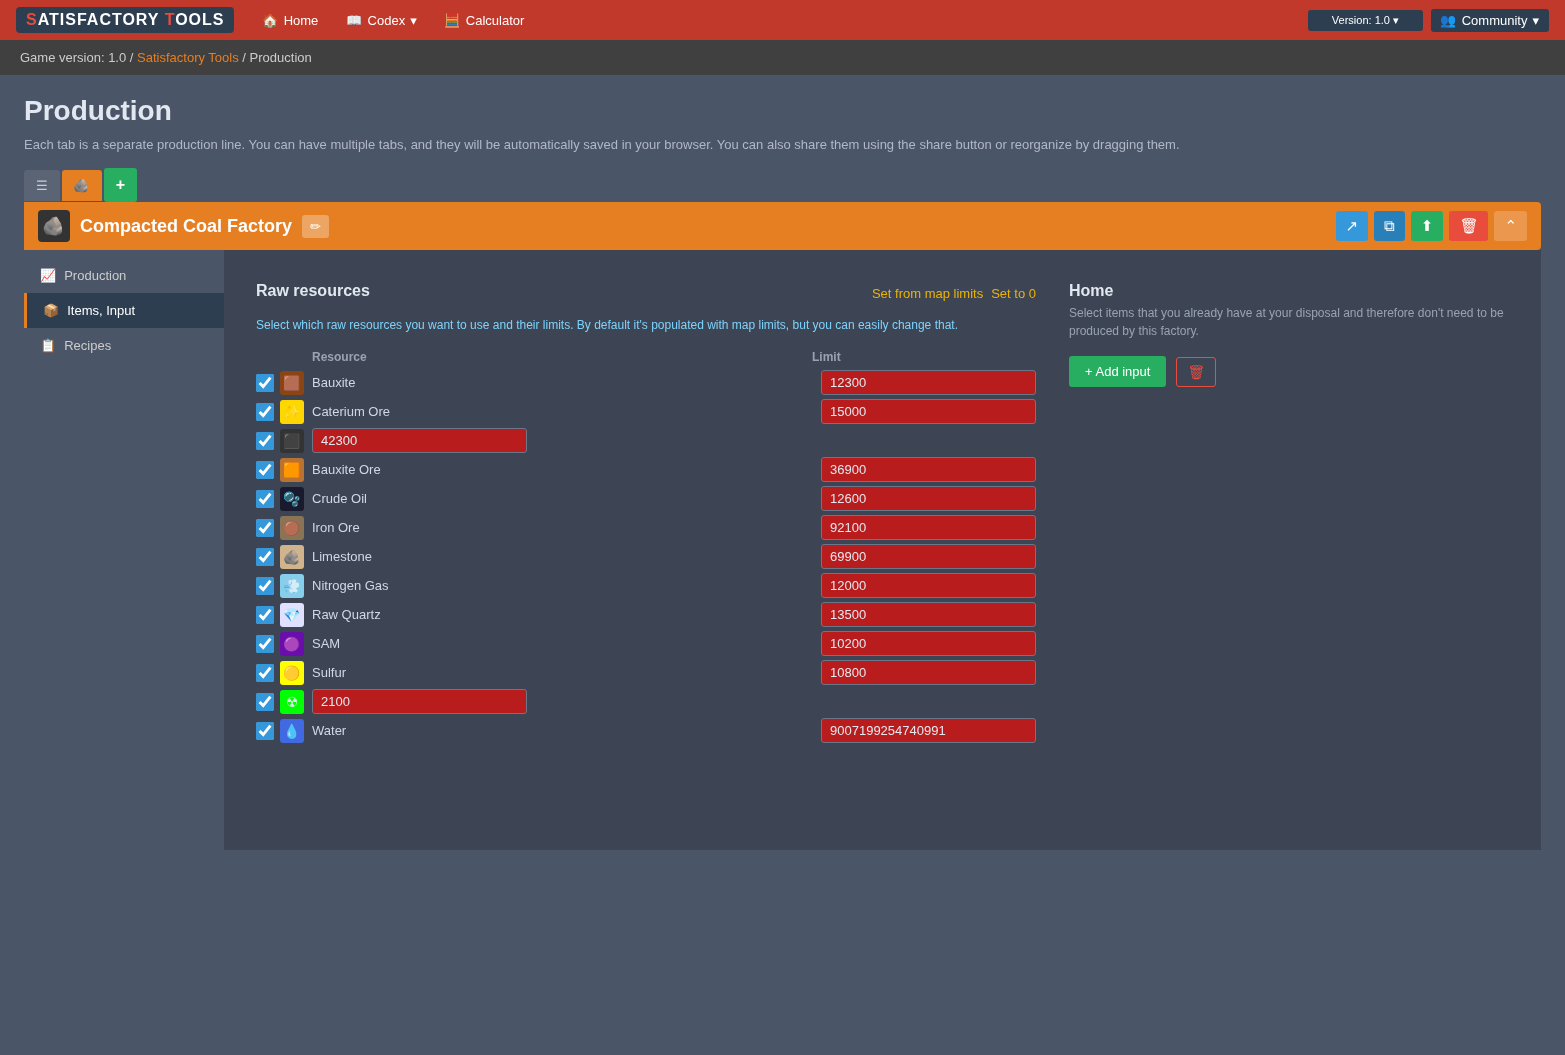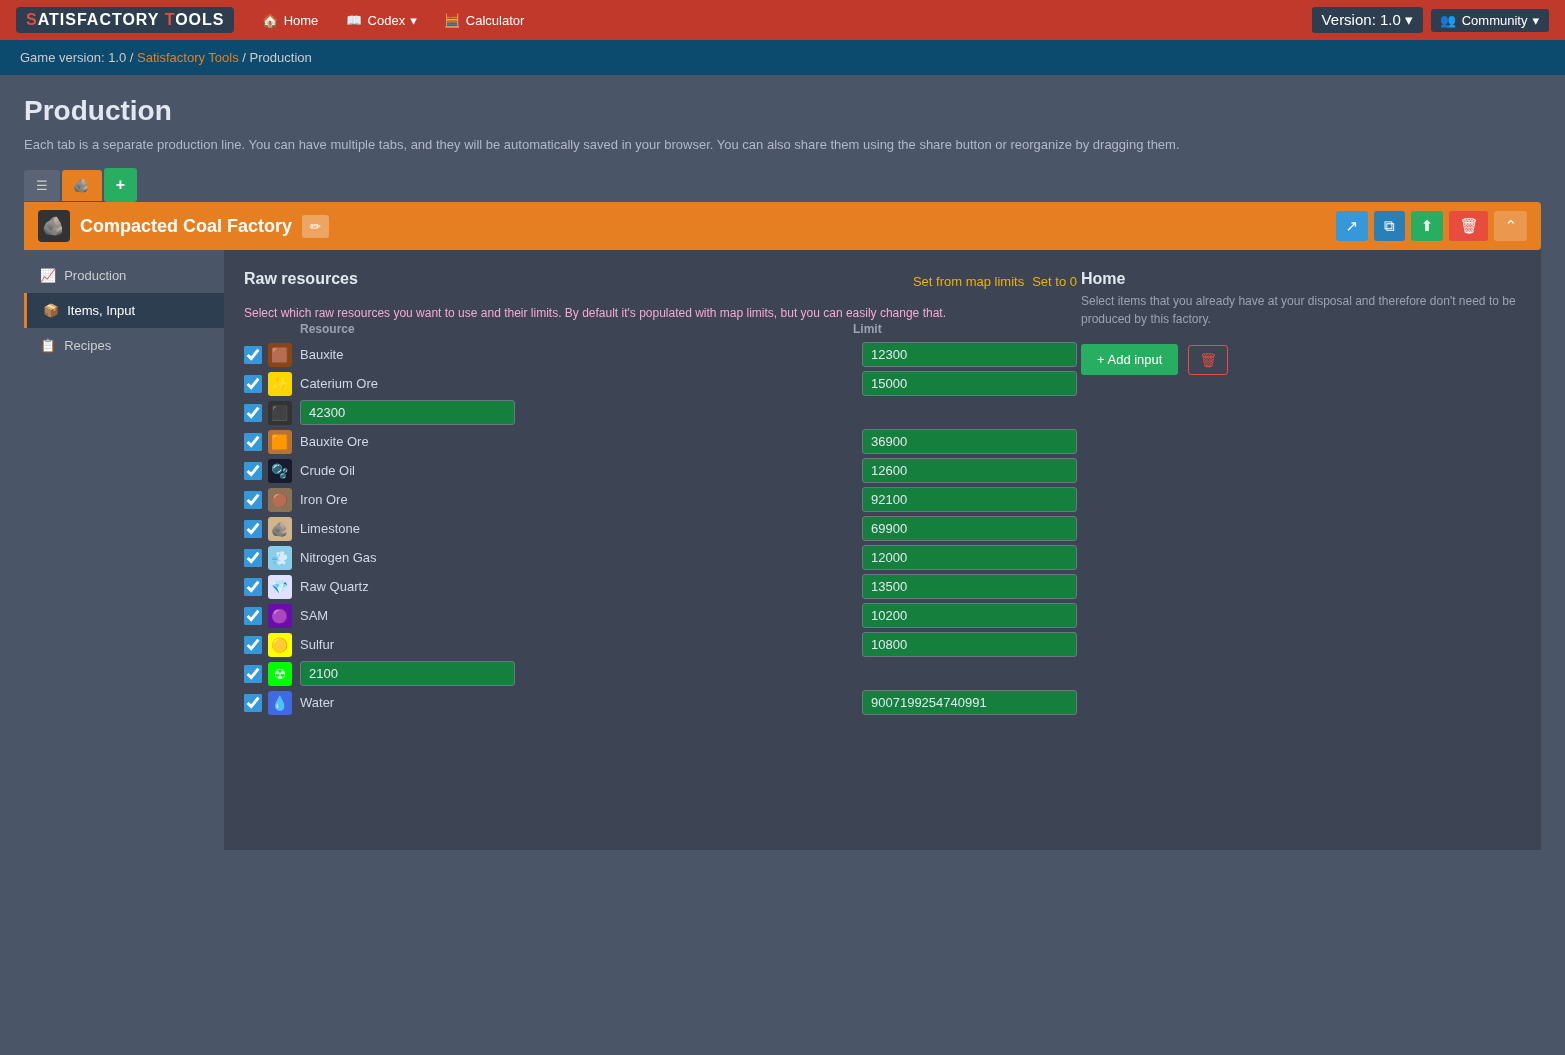--- a/index.html
+++ b/index.html
@@ -34,41 +34,41 @@
       align-items: center;
       gap: 5px;
       font-size: 13px;
       cursor: pointer;
     }
     .navbar-right { display: flex; align-items: center; gap: 8px; }
     .version-btn {
       background: #2c3e50;
       color: #fff;
       border: none;
-      padding: 4px 10px;
-      border-radius: 3px;
-      cursor: pointer;
-      font-size: 15px;
+      padding: 4px 24px;
+      border-radius: 3px;
+      cursor: pointer;
+      font-size: 11px;
     }
     .community-btn {
       background: #2c3e50;
       color: #fff;
       border: none;
       padding: 4px 10px;
       border-radius: 3px;
       cursor: pointer;
       font-size: 13px;
       display: flex;
       align-items: center;
       gap: 5px;
     }
 
     
     .breadcrumb-bar {
-      background: #0c4a6e;
+      background: #404040;
       padding: 10px 20px;
       font-size: 13px;
       color: #ccc;
     }
     .breadcrumb-bar a { color: #e67e22; text-decoration: none; }
 
     
     .page-container { padding: 20px 24px; }
     .page-title {
       font-size: 28px;
@@ -192,23 +192,23 @@
     }
     .sidebar-item.active {
       background: #2c3e50;
       color: #fff;
       border-left: 3px solid #e67e22;
     }
 
     
     .main-panel {
       flex: 1;
-      padding: 20px;
-      display: flex;
-      gap: 4px;
+      padding: 32px;
+      display: flex;
+      gap: 33px;
     }
 
     
     .raw-resources {
       flex: 1;
     }
     .panel-title {
       font-size: 16px;
       font-weight: bold;
       color: #e2e8f0;
@@ -225,21 +225,22 @@
       color: #eab308;
       text-decoration: none;
       font-size: 13px;
       cursor: pointer;
       background: none;
       border: none;
       padding: 0;
     }
     .panel-description {
       font-size: 12px;
-      color: #f9a8d4;
+      color: #7dd3fc;
+      margin-bottom: 16px;
       line-height: 1.5;
     }
 
     
     .resource-table { width: 100%; }
     .resource-header {
       display: flex;
       align-items: center;
       font-size: 12px;
       font-weight: bold;
@@ -274,21 +275,21 @@
       font-size: 14px;
       flex-shrink: 0;
     }
     .resource-name {
       flex: 1;
       font-size: 13px;
       color: #d0d8e8;
     }
     .resource-limit-input {
       width: 215px;
-      background: #15803d;
+      background: #b91c1c;
       border: 1px solid #6b7688;
       color: #e2e8f0;
       padding: 4px 8px;
       border-radius: 3px;
       font-size: 13px;
       text-align: left;
     }
 
     
     .input-panel {

